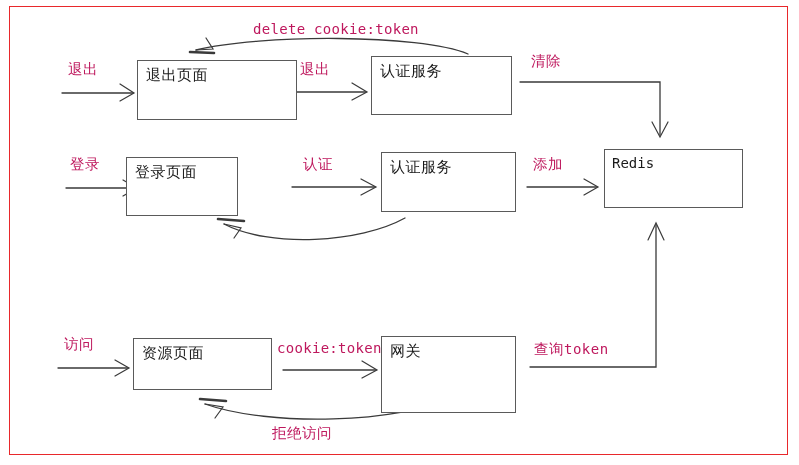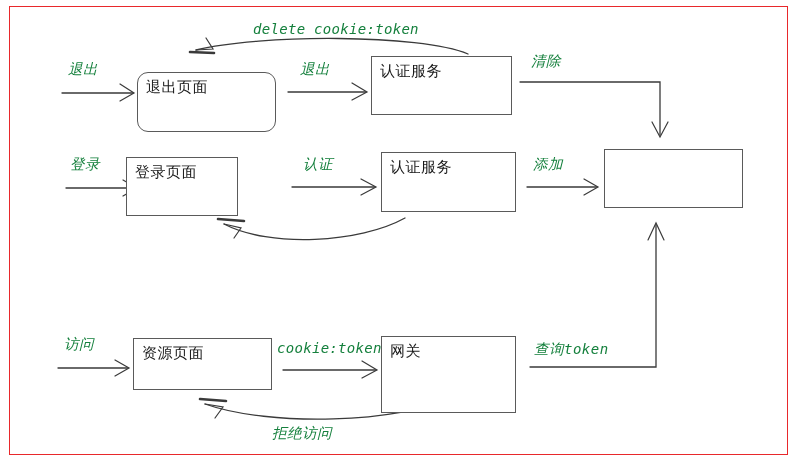--- a/index.html
+++ b/index.html
@@ -39,24 +39,23 @@
   }
   .node-label.mono{
     font-family:"DejaVu Sans Mono","Liberation Mono",monospace;
     font-size:14px;
     letter-spacing:0px;
   }
   .edge-label{
     position:absolute;
     font-family:"DejaVu Sans", sans-serif;
     font-size:14.5px;
-    color:#15803d;
+    color:#be185d;
     white-space:nowrap;
     letter-spacing:0.5px;
-    font-style:italic;
   }
   .edge-label.mono{
     font-family:"DejaVu Sans Mono","Liberation Mono",monospace;
     font-size:14px;
     letter-spacing:0.3px;
   }
   .edge-label.mixed{
     font-family:"DejaVu Sans", sans-serif;
     font-size:14.5px;
   }
@@ -134,37 +133,38 @@
       </g>
 
       <g>
         <path d="M530,367 L656,367 L656,225"></path>
         <path d="M648,240 L656,223 L664,240" stroke-width="1.2"></path>
       </g>
 
     </g>
   </svg>
 
-  <div class="node" style="left:137px;top:72px;width:139px;height:60px;border-radius:11px;">
+  <div class="node" style="left:137px;top:60px;width:160px;height:60px;">
     <div class="node-label">退出页面</div>
   </div>
 
   <div class="node" style="left:371px;top:56px;width:141px;height:59px;">
     <div class="node-label">认证服务</div>
   </div>
 
   <div class="node" style="left:126px;top:157px;width:112px;height:59px;">
     <div class="node-label">登录页面</div>
   </div>
 
   <div class="node" style="left:381px;top:152px;width:135px;height:60px;">
     <div class="node-label">认证服务</div>
   </div>
 
   <div class="node" style="left:604px;top:149px;width:139px;height:59px;padding-left:7px;padding-top:3px;">
+    <div class="node-label mono">Redis</div>
   </div>
 
   <div class="node" style="left:133px;top:338px;width:139px;height:52px;">
     <div class="node-label">资源页面</div>
   </div>
 
   <div class="node" style="left:381px;top:336px;width:135px;height:77px;">
     <div class="node-label">网关</div>
   </div>
 

